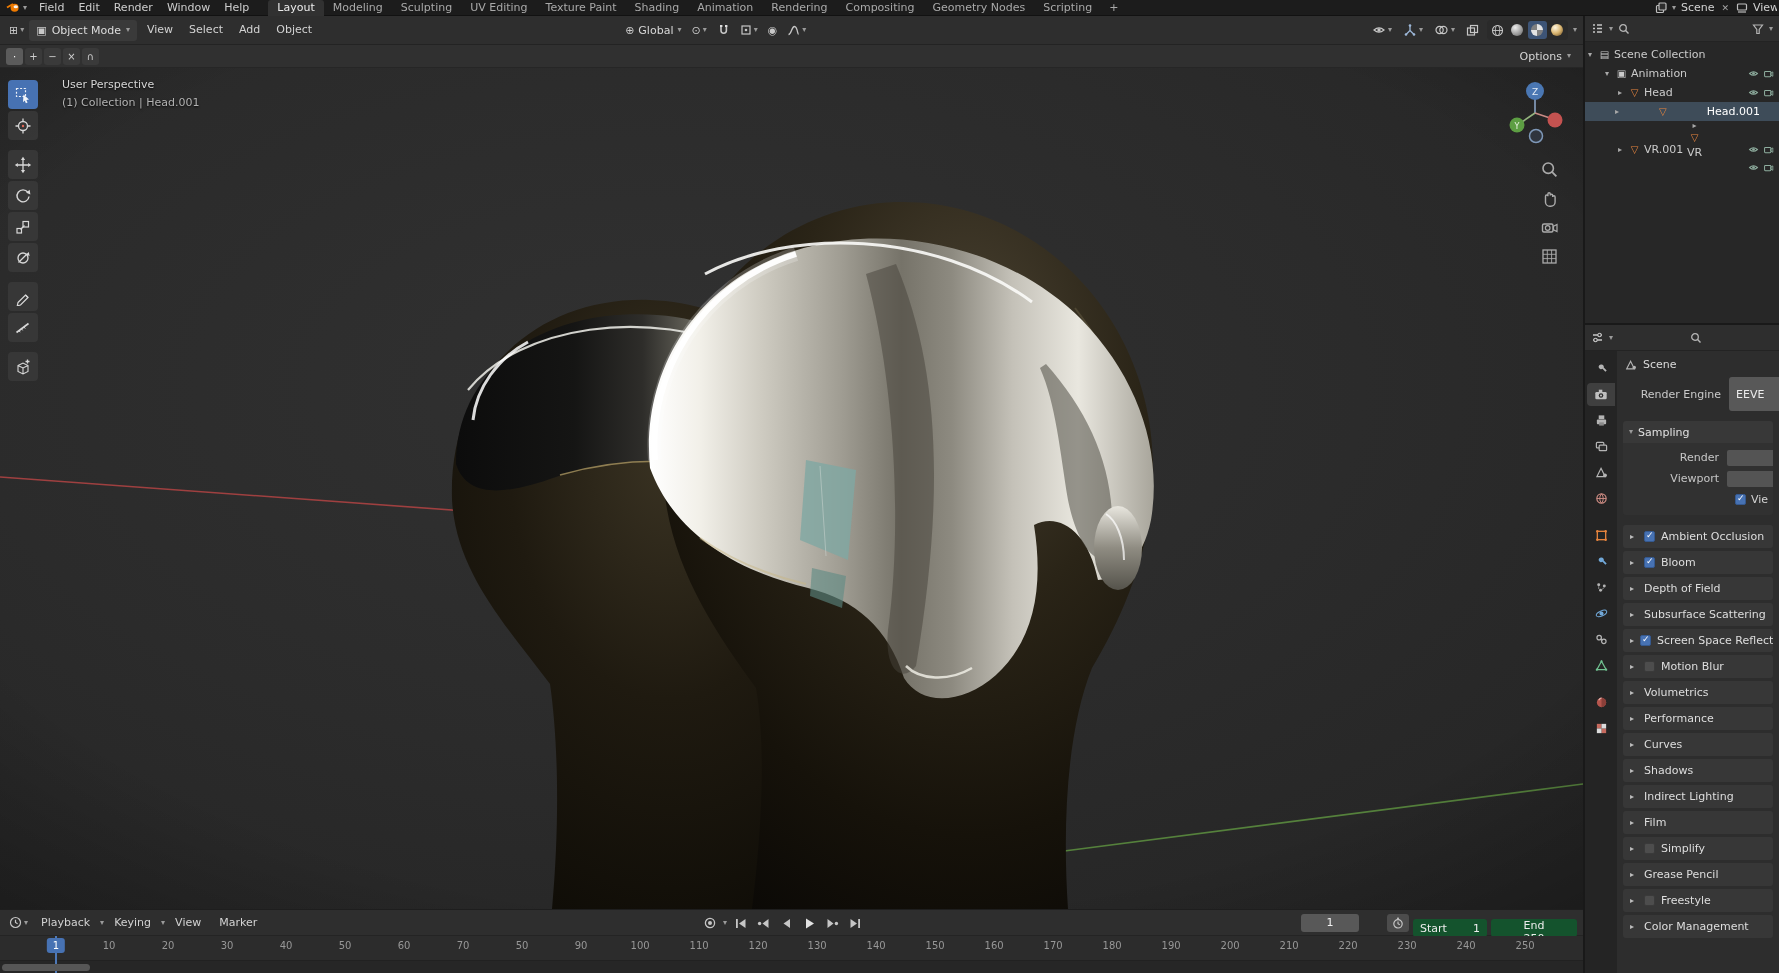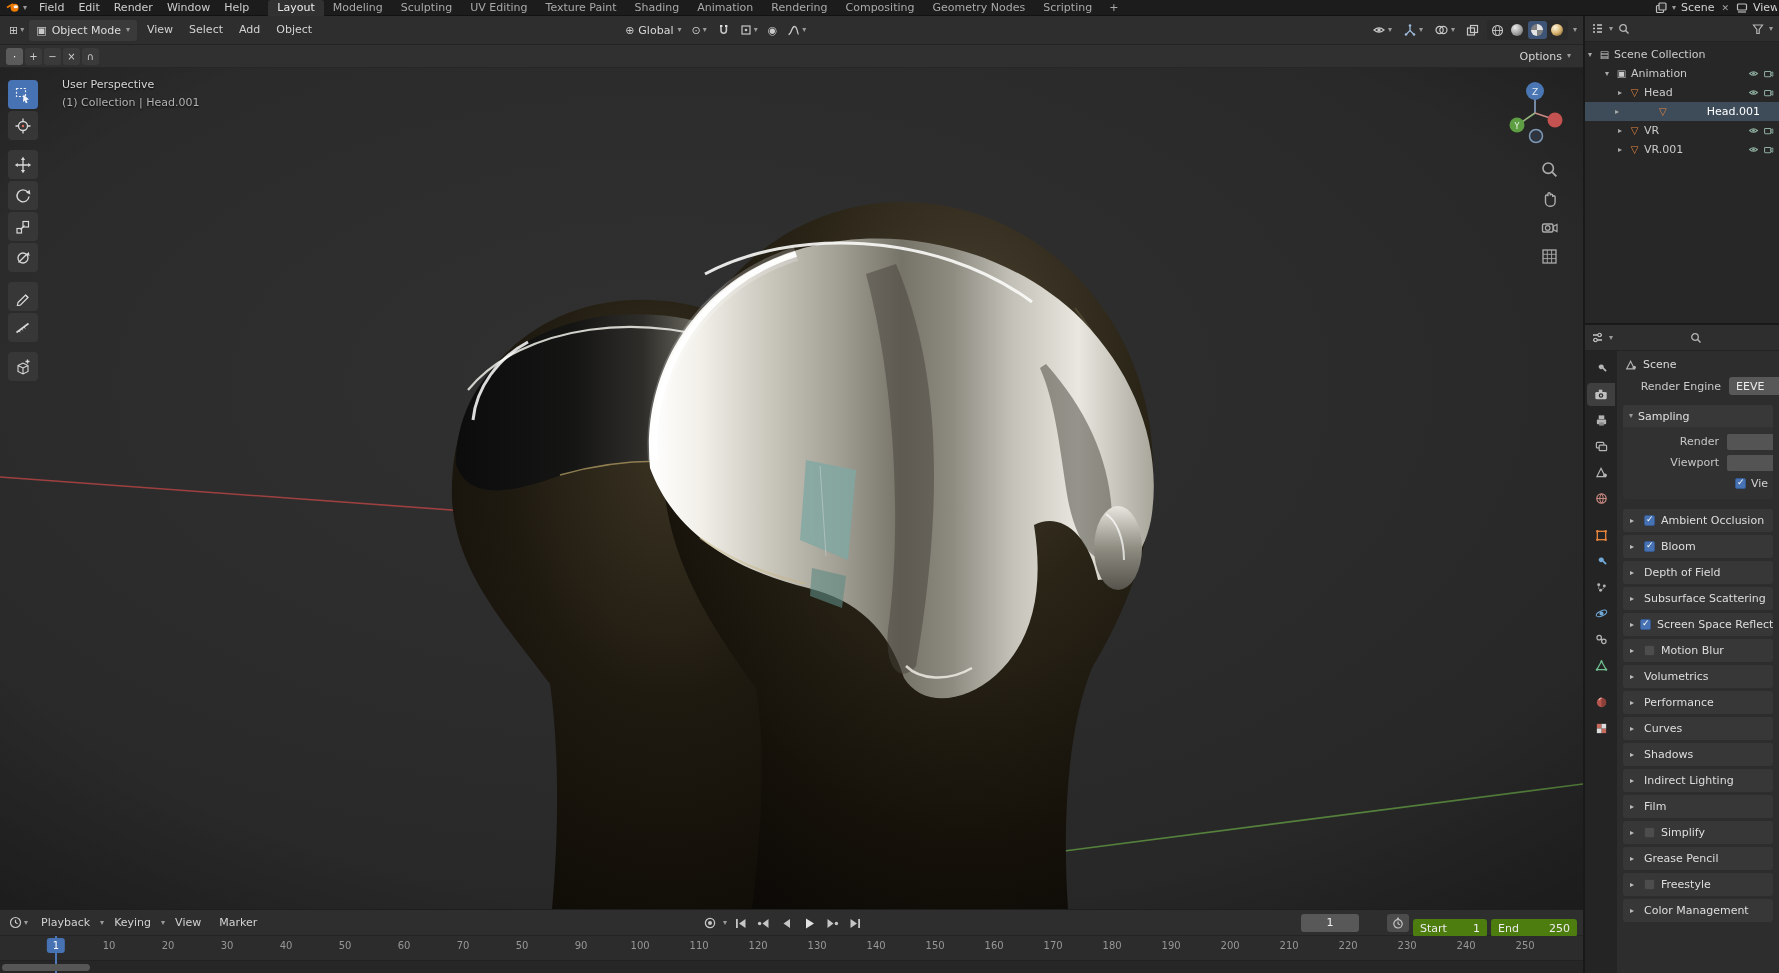--- a/index.html
+++ b/index.html
@@ -64,23 +64,23 @@
 
   
   #timeline{height:64px;flex:none;display:flex;flex-direction:column;border-top:1px solid #1e1e1e;}
   .tl-header{height:26px;flex:none;position:relative;display:flex;align-items:center;background:#2e2e2e;border-bottom:1px solid #242424;padding:0 6px;}
   .tl-menus{display:flex;align-items:center;gap:2px;}
   .tl-transport{position:absolute;left:700px;top:0;height:26px;display:flex;align-items:center;gap:3px;}
   .tbtn{width:20px;height:19px;display:flex;align-items:center;justify-content:center;border-radius:3px;}
   .tl-right{margin-left:auto;display:flex;align-items:center;gap:4px;}
   .frame-field{width:58px;height:18px;background:#585858;border-radius:3px;color:#f2f2f2;display:flex;align-items:center;justify-content:center;}
   .clock-btn{width:22px;height:18px;margin-left:24px;background:#4c4c4c;border-radius:3px;display:flex;align-items:center;justify-content:center;}
-  .range-field{height:18px;background:#4d7c0f;border-radius:3px;display:flex;align-items:center;justify-content:space-between;padding:0 7px;color:#ececec;margin-top:11px;}
+  .range-field{height:18px;background:#14532d;border-radius:3px;display:flex;align-items:center;justify-content:space-between;padding:0 7px;color:#ececec;margin-top:11px;}
   .range-field.start{width:74px;}
-  .range-field.end{width:86px;}
+  .range-field.end{width:86px;flex-direction:column;}
   .tl-ruler{flex:1;position:relative;background:#2c2c2c;overflow:hidden;}
   .tick{position:absolute;top:4px;transform:translateX(-50%);color:#979797;font-size:10px;}
   .tl-track{position:absolute;left:0;right:0;bottom:0;height:13px;background:#262626;border-top:1px solid #212121;}
   .playhead{position:absolute;left:55px;top:0;bottom:0;width:2px;background:#4e79b8;}
   .playhead-tag{position:absolute;left:56px;top:2px;transform:translateX(-50%);background:#4772b3;color:#fff;border-radius:3px;padding:0 6px;font-size:10px;line-height:15px;}
   .tl-scroll{position:absolute;left:2px;bottom:2px;width:88px;height:7px;background:#565656;border-radius:4px;}
 
   
   #right-panel{width:196px;display:flex;flex-direction:column;background:#2d2d2d;border-left:2px solid #191919;}
   #outliner{height:307px;flex:none;display:flex;flex-direction:column;}
@@ -104,21 +104,21 @@
   .pr-header{height:26px;flex:none;display:flex;align-items:center;gap:5px;background:#2e2e2e;border-bottom:1px solid #232323;padding:0 6px;}
   .pr-body{flex:1;display:flex;overflow:hidden;}
   .pr-tabs{width:32px;flex:none;background:#242424;display:flex;flex-direction:column;align-items:center;padding-top:6px;gap:3px;}
   .ptab{width:28px;height:23px;display:flex;align-items:center;justify-content:center;border-radius:4px 0 0 4px;}
   .ptab.active{background:#3f3f3f;}
   .ptgap{height:8px;}
   .pr-content{flex:1;overflow:hidden;padding-top:5px;}
   .breadcrumb{display:flex;align-items:center;gap:6px;padding:2px 8px 6px;color:#dadada;}
   .engine-row{display:flex;align-items:center;margin:0 0 10px;padding-left:6px;}
   .engine-label{width:106px;text-align:right;padding-right:8px;color:#c9c9c9;white-space:nowrap;}
-  .engine-field{flex:1;height:18px;background:#585858;border-radius:3px 0 0 3px;color:#ececec;display:flex;align-items:center;padding:0 7px;white-space:nowrap;overflow:hidden;}
+  .engine-field{flex:1;height:34px;background:#585858;border-radius:3px 0 0 3px;color:#ececec;display:flex;align-items:center;padding:0 7px;white-space:nowrap;overflow:hidden;}
   .samp-header{display:flex;align-items:center;gap:5px;background:#383838;border-radius:3px 3px 0 0;margin:0 6px;height:22px;padding:0 6px;color:#e0e0e0;}
   .samp-body{background:#313131;margin:0 6px 10px;border-radius:0 0 3px 3px;padding:4px 0 5px;}
   .prow{display:flex;align-items:center;height:21px;}
   .plabel{width:104px;text-align:right;padding-right:8px;color:#c6c6c6;white-space:nowrap;}
   .pfield{flex:1;height:16px;background:#545454;border-radius:2px 0 0 2px;}
   .prow-cb{display:flex;align-items:center;height:21px;padding-left:112px;gap:5px;color:#d2d2d2;white-space:nowrap;overflow:hidden;}
   .cbx{width:11px;height:11px;border-radius:2px;background:#4d4d4d;border:1px solid #3a3a3a;position:relative;flex:none;}
   .cbx.checked{background:#4772b3;border-color:#35598f;}
   .cbx.checked::after{content:"✓";position:absolute;left:1px;top:-2px;color:#fff;font-size:9px;}
   #pr-sections .section{height:23px;margin:0 6px 3px;background:#373737;border-radius:3px;display:flex;align-items:center;gap:6px;padding:0 7px;white-space:nowrap;overflow:hidden;}
@@ -688,21 +688,21 @@
                   <path d="M2 7 Q7 2.6 12 7 Q7 11.4 2 7Z" fill="none" stroke="#8fae9f" stroke-width="1.3"></path>
                   <circle cx="7" cy="7" r="1.7" fill="#8fae9f"></circle>
                 </svg>
                 <svg width="11" height="11" viewBox="0 0 14 14">
                   <rect x="2" y="4.5" width="8" height="6.5" rx="1" fill="none" stroke="#8fae9f" stroke-width="1.3"></rect>
                   <polygon points="10,6.5 12.5,5 12.5,10.5 10,9" fill="none" stroke="#8fae9f" stroke-width="1.1"></polygon>
                 </svg>
               </span>
             </div>
 
-            <div class="ol-row k-mesh" style="padding-left: 30px;">
+            <div class="ol-row k-mesh" style="padding-left: 30px; flex-direction: column;">
               <span class="tw"></span>
               <span class="oic"></span>
               <span class="name">VR</span>
               <span class="r-icons">
                 <svg width="11" height="11" viewBox="0 0 14 14">
                   <path d="M2 7 Q7 2.6 12 7 Q7 11.4 2 7Z" fill="none" stroke="#8fae9f" stroke-width="1.3"></path>
                   <circle cx="7" cy="7" r="1.7" fill="#8fae9f"></circle>
                 </svg>
                 <svg width="11" height="11" viewBox="0 0 14 14">
                   <rect x="2" y="4.5" width="8" height="6.5" rx="1" fill="none" stroke="#8fae9f" stroke-width="1.3"></rect>

